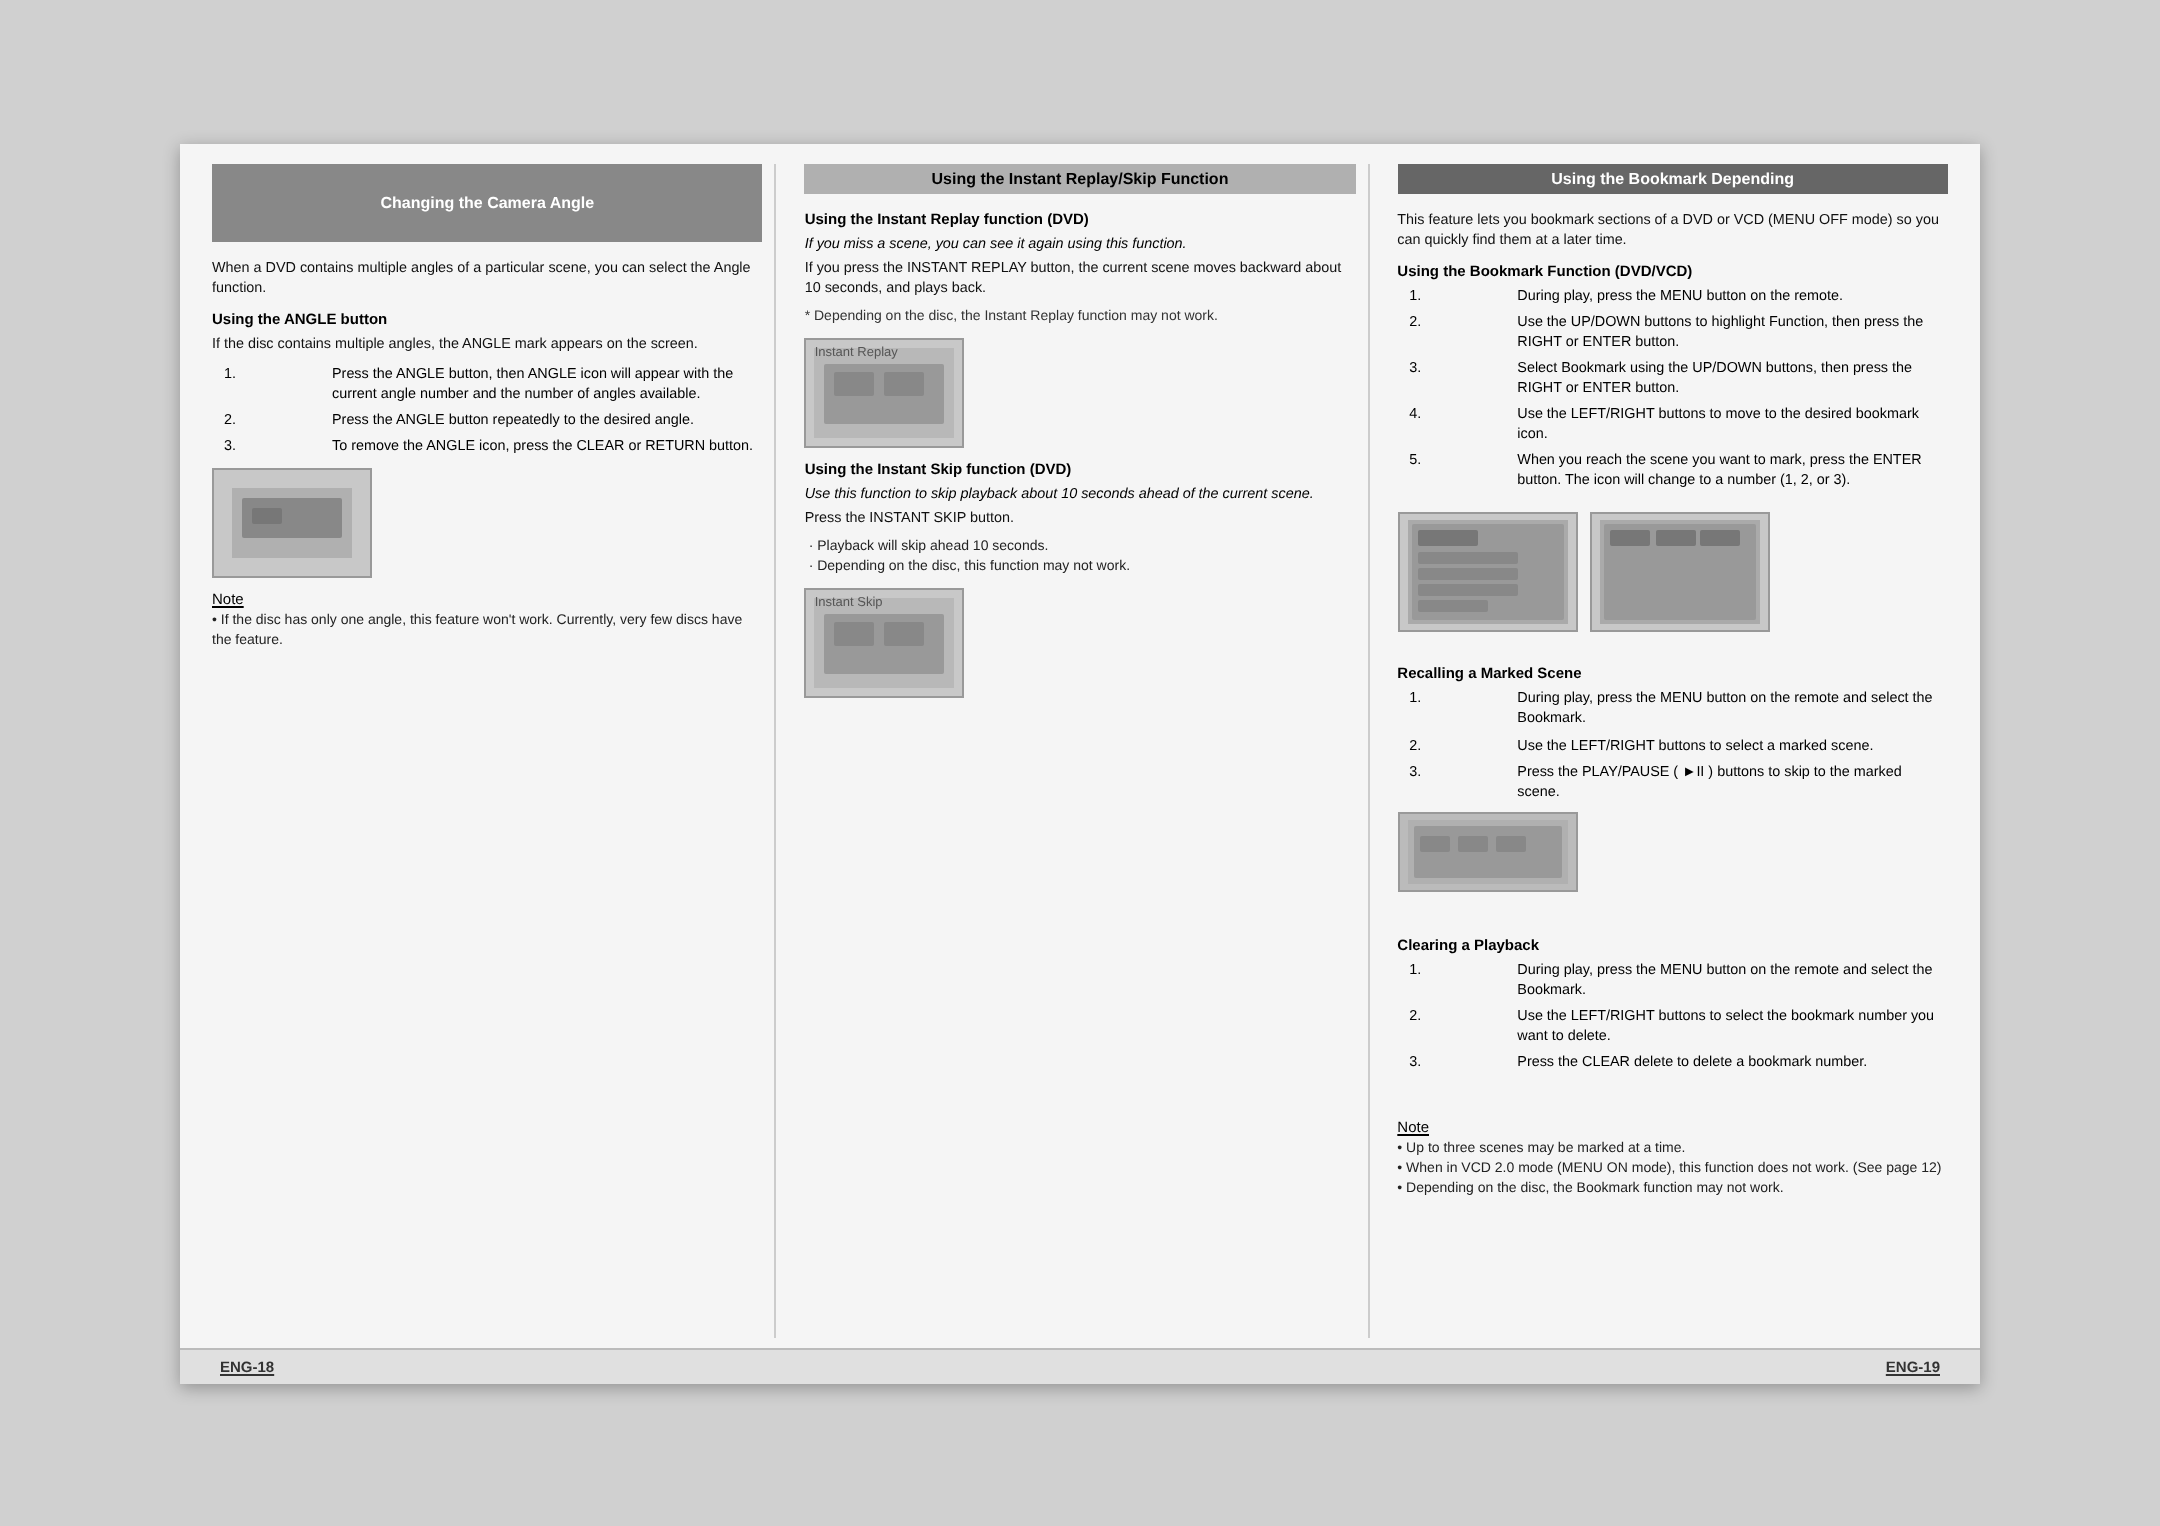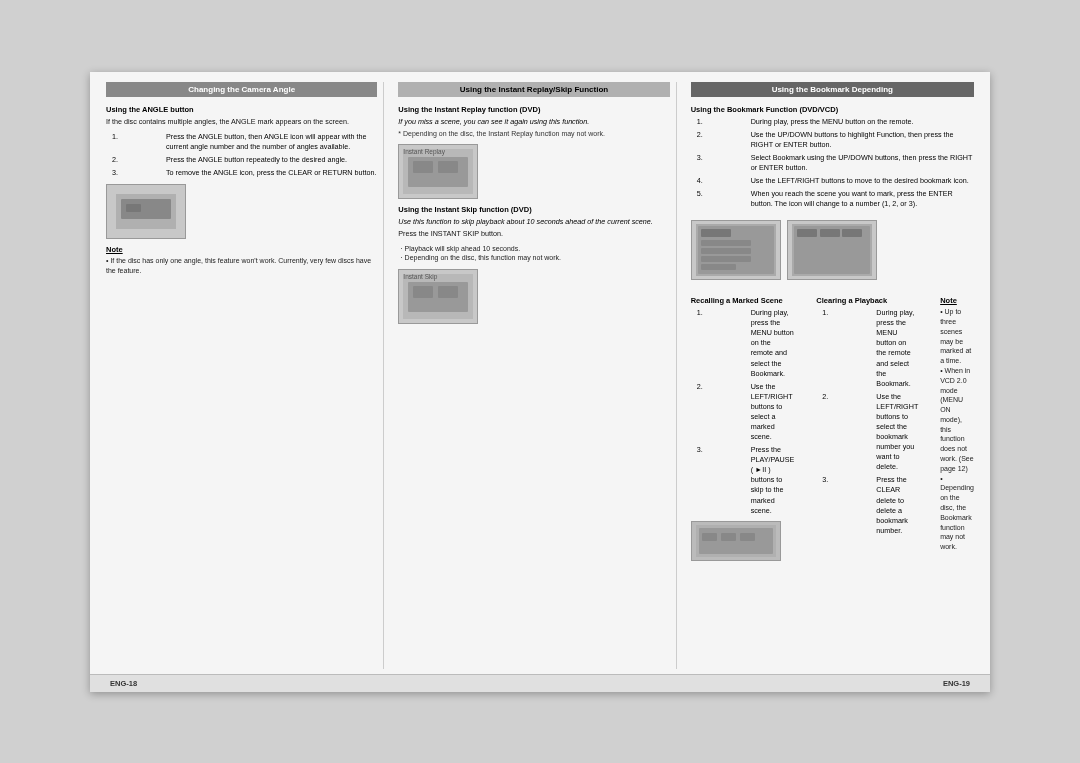--- a/index.html
+++ b/index.html
@@ -35,21 +35,21 @@
       border-right: 1px solid #ccc;
     }
     .column:last-child {
       border-right: none;
     }
     .section-header {
       background: #888;
       color: #fff;
       font-size: 8px;
       font-weight: bold;
-      padding: 3px 6px;
+      padding: 15px 6px;
       margin-bottom: 8px;
       text-align: center;
     }
     .section-header-alt {
       background: #b0b0b0;
       color: #000;
       font-size: 8px;
       font-weight: bold;
       padding: 3px 6px;
       margin-bottom: 8px;
@@ -90,21 +90,21 @@
       font-size: 7.2px;
       line-height: 1.4;
       margin-bottom: 3px;
       padding-left: 46px;
     }
     .note-section {
       margin-top: 6px;
     }
     .note-label {
       font-size: 7.5px;
-      font-weight: bold;
+      font-weight: normal;
       text-decoration: underline;
       margin-bottom: 2px;
     }
     .note-text {
       font-size: 7px;
       line-height: 1.4;
       color: #222;
     }
     .italic-bold {
       font-style: italic;
@@ -168,31 +168,33 @@
       display: flex;
       justify-content: space-between;
       padding: 4px 20px;
       background: #e0e0e0;
       border-top: 1px solid #bbb;
     }
     .footer-text {
       font-size: 7.5px;
       font-weight: bold;
       color: #333;
+      text-decoration: underline;
     }
   </style>
 </head>
 <body>
 
 <div class="page">
   <div class="content-area">
 
     <div class="column">
       <div class="section-header">Changing the Camera Angle</div>
 
+      <p>When a DVD contains multiple angles of a particular scene, you can select the Angle function.</p>
 
       <div class="sub-heading">Using the ANGLE button</div>
       <p>If the disc contains multiple angles, the ANGLE mark appears on the screen.</p>
 
       <ol>
         <li>Press the ANGLE button, then ANGLE icon will appear with the current angle number and the number of angles available.</li>
         <li>Press the ANGLE button repeatedly to the desired angle.</li>
         <li>To remove the ANGLE icon, press the CLEAR or RETURN button.</li>
       </ol>
 
@@ -208,20 +210,21 @@
         <div class="note-label">Note</div>
         <div class="note-text">• If the disc has only one angle, this feature won't work. Currently, very few discs have the feature.</div>
       </div>
     </div>
 
     <div class="column">
       <div class="section-header-alt">Using the Instant Replay/Skip Function</div>
 
       <div class="sub-heading">Using the Instant Replay function (DVD)</div>
       <div class="italic-bold">If you miss a scene, you can see it again using this function.</div>
+      <p>If you press the INSTANT REPLAY button, the current scene moves backward about 10 seconds, and plays back.</p>
       <div class="asterisk-note">* Depending on the disc, the Instant Replay function may not work.</div>
 
       <div class="screen-image">
         <span class="screen-label">Instant Replay</span>
         <svg width="70" height="45">
           <rect x="0" y="0" width="70" height="45" fill="#b8b8b8"></rect>
           <rect x="5" y="8" width="60" height="30" fill="#999" rx="1"></rect>
           <rect x="10" y="12" width="20" height="12" fill="#888" rx="1"></rect>
           <rect x="35" y="12" width="20" height="12" fill="#888" rx="1"></rect>
         </svg>
@@ -240,20 +243,21 @@
           <rect x="5" y="8" width="60" height="30" fill="#999" rx="1"></rect>
           <rect x="10" y="12" width="20" height="12" fill="#888" rx="1"></rect>
           <rect x="35" y="12" width="20" height="12" fill="#888" rx="1"></rect>
         </svg>
       </div>
     </div>
 
     <div class="column">
       <div class="section-header-dark">Using the Bookmark Depending</div>
 
+      <p>This feature lets you bookmark sections of a DVD or VCD (MENU OFF mode) so you can quickly find them at a later time.</p>
 
       <div class="sub-heading">Using the Bookmark Function (DVD/VCD)</div>
       <ol>
         <li>During play, press the MENU button on the remote.</li>
         <li>Use the UP/DOWN buttons to highlight Function, then press the RIGHT or ENTER button.</li>
         <li>Select Bookmark using the UP/DOWN buttons, then press the RIGHT or ENTER button.</li>
         <li>Use the LEFT/RIGHT buttons to move to the desired bookmark icon.</li>
         <li>When you reach the scene you want to mark, press the ENTER button. The icon will change to a number (1, 2, or 3).</li>
       </ol>
 
@@ -273,21 +277,21 @@
           <svg width="80" height="52">
             <rect x="0" y="0" width="80" height="52" fill="#aaa"></rect>
             <rect x="2" y="2" width="76" height="48" fill="#999" rx="1"></rect>
             <rect x="5" y="5" width="20" height="8" fill="#777" rx="1"></rect>
             <rect x="28" y="5" width="20" height="8" fill="#777" rx="1"></rect>
             <rect x="50" y="5" width="20" height="8" fill="#777" rx="1"></rect>
           </svg>
         </div>
       </div>
 
-      <div style="display:flex; flex-direction: row; gap:22px; margin-bottom:4px;">
+      <div style="display:flex; flex-direction: column; gap:12px; margin-bottom:4px;">
         <div>
           <div class="sub-heading-bold">Recalling a Marked Scene</div>
           <ol>
             <li>During play, press the MENU button on the remote and select the Bookmark.</li>
             <li>Use the LEFT/RIGHT buttons to select a marked scene.</li>
             <li>Press the PLAY/PAUSE ( ►II ) buttons to skip to the marked scene.</li>
           </ol>
           <div class="screen-image-small">
             <svg width="80" height="32">
               <rect x="0" y="0" width="80" height="32" fill="#b0b0b0"></rect>

